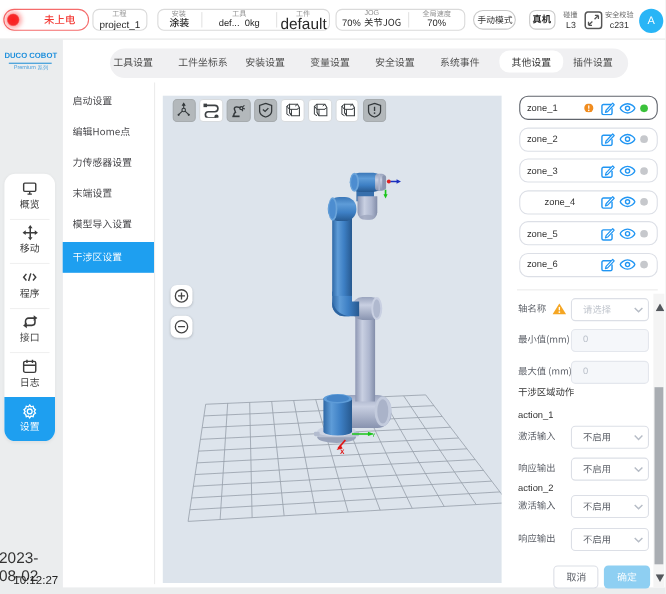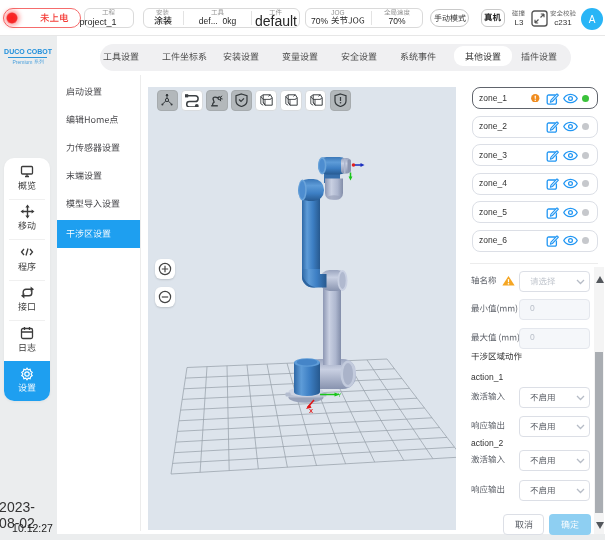--- a/index.html
+++ b/index.html
@@ -21,21 +21,21 @@
       </svg>
     </div>
 <div class="abs" style="left:84px;top:8px;width:50px;height:20px;border:1px solid #dadada;border-radius:6px;background:#fff"></div>
 <div class="abs cen" style="left:84px;top:9px;width:50px;height:7px">
       <svg width="14" height="7" viewBox="0 0 14 7" style="display:inline-block;vertical-align:top;overflow:visible">
         <g transform="translate(0,5.72)">
           <path d="M0.33799999999999997 -0.46799999999999997V0.0195H6.1815V-0.46799999999999997H3.5035V-4.225H5.85V-4.725499999999999H0.6759999999999999V-4.225H2.964V-0.46799999999999997Z M9.958 -4.7645H11.921V-3.5685H9.958ZM9.503 -5.186999999999999V-3.146H12.395499999999998V-5.186999999999999ZM9.411999999999999 -1.3585V-0.9359999999999999H10.686V-0.08449999999999999H8.9765V0.3445H12.7595V-0.08449999999999999H11.167V-0.9359999999999999H12.4735V-1.3585H11.167V-2.145H12.616499999999998V-2.574H9.2625V-2.145H10.686V-1.3585ZM8.846499999999999 -5.369C8.3655 -5.148 7.5075 -4.959499999999999 6.7795 -4.835999999999999C6.838 -4.732 6.903 -4.5695 6.9225 -4.4655C7.228 -4.5045 7.553 -4.563 7.878 -4.628V-3.627H6.8185V-3.1719999999999997H7.813C7.553 -2.4245 7.1045 -1.5795 6.682 -1.1179999999999999C6.7665 -1.001 6.8835 -0.8059999999999999 6.9355 -0.6695C7.267 -1.0725 7.6114999999999995 -1.716 7.878 -2.3725V0.507H8.359V-2.2944999999999998C8.58 -2.0215 8.84 -1.6704999999999999 8.9505 -1.4885L9.243 -1.8719999999999999C9.113 -2.0215 8.5475 -2.6065 8.359 -2.7689999999999997V-3.1719999999999997H9.1715V-3.627H8.359V-4.7385C8.6645 -4.81 8.9505 -4.8945 9.1845 -4.992Z" fill="#8f8f8f"></path>
         </g>
       </svg>
     </div>
-<div class="abs cen" style="left:84px;top:16px;width:28px;height:11px;font-size:9px;color:#262626">project_1</div>
+<div class="abs cen" style="left:84px;top:16px;width:50px;height:11px;font-size:9px;color:#262626">project_1</div>
 <div class="abs" style="left:143px;top:8px;width:157px;height:20px;border:1px solid #dadada;border-radius:6px;background:#fff"></div>
 <div class="abs" style="left:183px;top:11px;width:1px;height:14px;background:#e3e3e3"></div>
 <div class="abs" style="left:251px;top:11px;width:1px;height:14px;background:#e3e3e3"></div>
 <div class="abs cen" style="left:143px;top:9px;width:40px;height:7px">
       <svg width="14" height="7" viewBox="0 0 14 7" style="display:inline-block;vertical-align:top;overflow:visible">
         <g transform="translate(0,5.72)">
           <path d="M2.691 -5.3495C2.795 -5.1545 2.9055 -4.914 2.9964999999999997 -4.7124999999999995H0.6044999999999999V-3.393H1.0919999999999999V-4.2509999999999994H5.3885V-3.393H5.902V-4.7124999999999995H3.5685C3.4709999999999996 -4.927 3.315 -5.239 3.1915 -5.473ZM4.264 -2.457C4.0625 -1.9304999999999999 3.7765 -1.508 3.4059999999999997 -1.157C2.9379999999999997 -1.3455 2.4635 -1.5145 2.015 -1.664C2.1774999999999998 -1.898 2.3529999999999998 -2.171 2.5284999999999997 -2.457ZM1.9435 -2.457C1.7095 -2.08 1.4625 -1.7289999999999999 1.2545 -1.4495C1.7939999999999998 -1.2674999999999998 2.3855 -1.053 2.964 -0.8125C2.3335 -0.38999999999999996 1.521 -0.11699999999999999 0.533 0.058499999999999996C0.637 0.1625 0.7865 0.3835 0.845 0.5005C1.9044999999999999 0.27299999999999996 2.7885 -0.065 3.484 -0.5915C4.303 -0.23399999999999999 5.0569999999999995 0.1495 5.537999999999999 0.4745L5.941 0.052C5.4405 -0.2665 4.6995 -0.624 3.8935 -0.962C4.29 -1.3585 4.5954999999999995 -1.8524999999999998 4.8229999999999995 -2.457H6.0775V-2.9185H2.795C2.9705 -3.2435 3.133 -3.5685 3.263 -3.8739999999999997L2.7365 -3.9779999999999998C2.6065 -3.6464999999999996 2.4179999999999997 -3.2824999999999998 2.2165 -2.9185H0.44849999999999995V-2.457Z M6.942 -4.8229999999999995C7.2345 -4.6215 7.579 -4.3225 7.734999999999999 -4.1209999999999996L8.047 -4.433C7.8845 -4.6345 7.527 -4.914 7.241 -5.1025ZM9.3535 -2.4375C9.4315 -2.3075 9.5095 -2.1515 9.568 -2.0084999999999997H6.838V-1.6055H9.1C8.4955 -1.1764999999999999 7.579 -0.8255 6.7405 -0.6629999999999999C6.8315 -0.572 6.955 -0.4095 7.02 -0.299C7.4035 -0.38999999999999996 7.8065 -0.52 8.19 -0.6825V-0.2535C8.19 0.013 7.9755 0.11699999999999999 7.852 0.156C7.9105 0.2535 7.9885 0.442 8.0145 0.5525C8.151 0.4745 8.378499999999999 0.416 10.2375 0.0C10.231 -0.091 10.2375 -0.27949999999999997 10.257 -0.38999999999999996L8.6645 -0.065V-0.9035C9.067499999999999 -1.105 9.4315 -1.3455 9.711 -1.6055C10.231 -0.5459999999999999 11.18 0.16899999999999998 12.466999999999999 0.481C12.519 0.351 12.649000000000001 0.16899999999999998 12.7465 0.078C12.1355 -0.0455 11.589500000000001 -0.2665 11.1475 -0.5785C11.530999999999999 -0.754 11.9795 -0.9944999999999999 12.311 -1.2285L11.9535 -1.4949999999999999C11.680499999999999 -1.2805 11.2255 -1.0075 10.841999999999999 -0.8125C10.5755 -1.04 10.3545 -1.3065 10.1855 -1.6055H12.6685V-2.0084999999999997H10.1205C10.049 -2.1905 9.932 -2.405 9.8215 -2.574ZM10.556000000000001 -5.46V-4.563H9.009V-4.1339999999999995H10.556000000000001V-3.1005H9.204V-2.6715H12.454V-3.1005H11.0435V-4.1339999999999995H12.5775V-4.563H11.0435V-5.46ZM6.7405 -3.1525 6.9094999999999995 -2.743 8.268 -3.3735V-2.3985H8.722999999999999V-5.46H8.268V-3.8219999999999996C7.696 -3.5685 7.1305 -3.3085 6.7405 -3.1525Z" fill="#8f8f8f"></path>
         </g>
       </svg>
     </div>
@@ -535,21 +535,21 @@
       </svg>
     </div>
 <div class="abs" style="left:563px;top:149.5px">
       <svg width="15" height="11" viewBox="0 0 15 11">
         <path d="M7.5 1.3 C11 1.3 13.6 3.9 14.2 5.5 13.6 7.1 11 9.7 7.5 9.7 4 9.7 1.4 7.1 .8 5.5 1.4 3.9 4 1.3 7.5 1.3 Z" fill="none" stroke="#2196f3" stroke-width="1.25"></path>
         <circle cx="7.5" cy="5.5" r="1.9" fill="none" stroke="#2196f3" stroke-width="1.25"></circle>
       </svg>
     </div>
 <div class="abs" style="left:582px;top:151.5px;width:7px;height:7px;border-radius:50%;background:#c6c8cc"></div>
 <div class="abs" style="left:472px;top:172.5px;width:126px;height:22px;border:1px solid #dcdfe6;border-radius:8px;background:#fff"></div>
-<div class="abs" style="left:479px;top:178.0px;font-size:8.5px;color:#333">zone_4</div>
+<div class="abs" style="left:495px;top:178.0px;font-size:8.5px;color:#333">zone_4</div>
 <div class="abs" style="left:546px;top:177.0px">
       <svg width="13" height="13" viewBox="0 0 13 13">
         <path d="M9.8 3 H2.6 a1.4 1.4 0 0 0 -1.4 1.4 v6.4 a1.4 1.4 0 0 0 1.4 1.4 h6.4 a1.4 1.4 0 0 0 1.4 -1.4 V6.5" fill="none" stroke="#2196f3" stroke-width="1.3"></path>
         <path d="M5 8.2 L11 1.8 L12.4 3.2 L6.4 9.5 l-2 .7 Z" fill="#fff" stroke="#2196f3" stroke-width="1.1" stroke-linejoin="round"></path>
       </svg>
     </div>
 <div class="abs" style="left:563px;top:178.0px">
       <svg width="15" height="11" viewBox="0 0 15 11">
         <path d="M7.5 1.3 C11 1.3 13.6 3.9 14.2 5.5 13.6 7.1 11 9.7 7.5 9.7 4 9.7 1.4 7.1 .8 5.5 1.4 3.9 4 1.3 7.5 1.3 Z" fill="none" stroke="#2196f3" stroke-width="1.25"></path>
         <circle cx="7.5" cy="5.5" r="1.9" fill="none" stroke="#2196f3" stroke-width="1.25"></circle>

